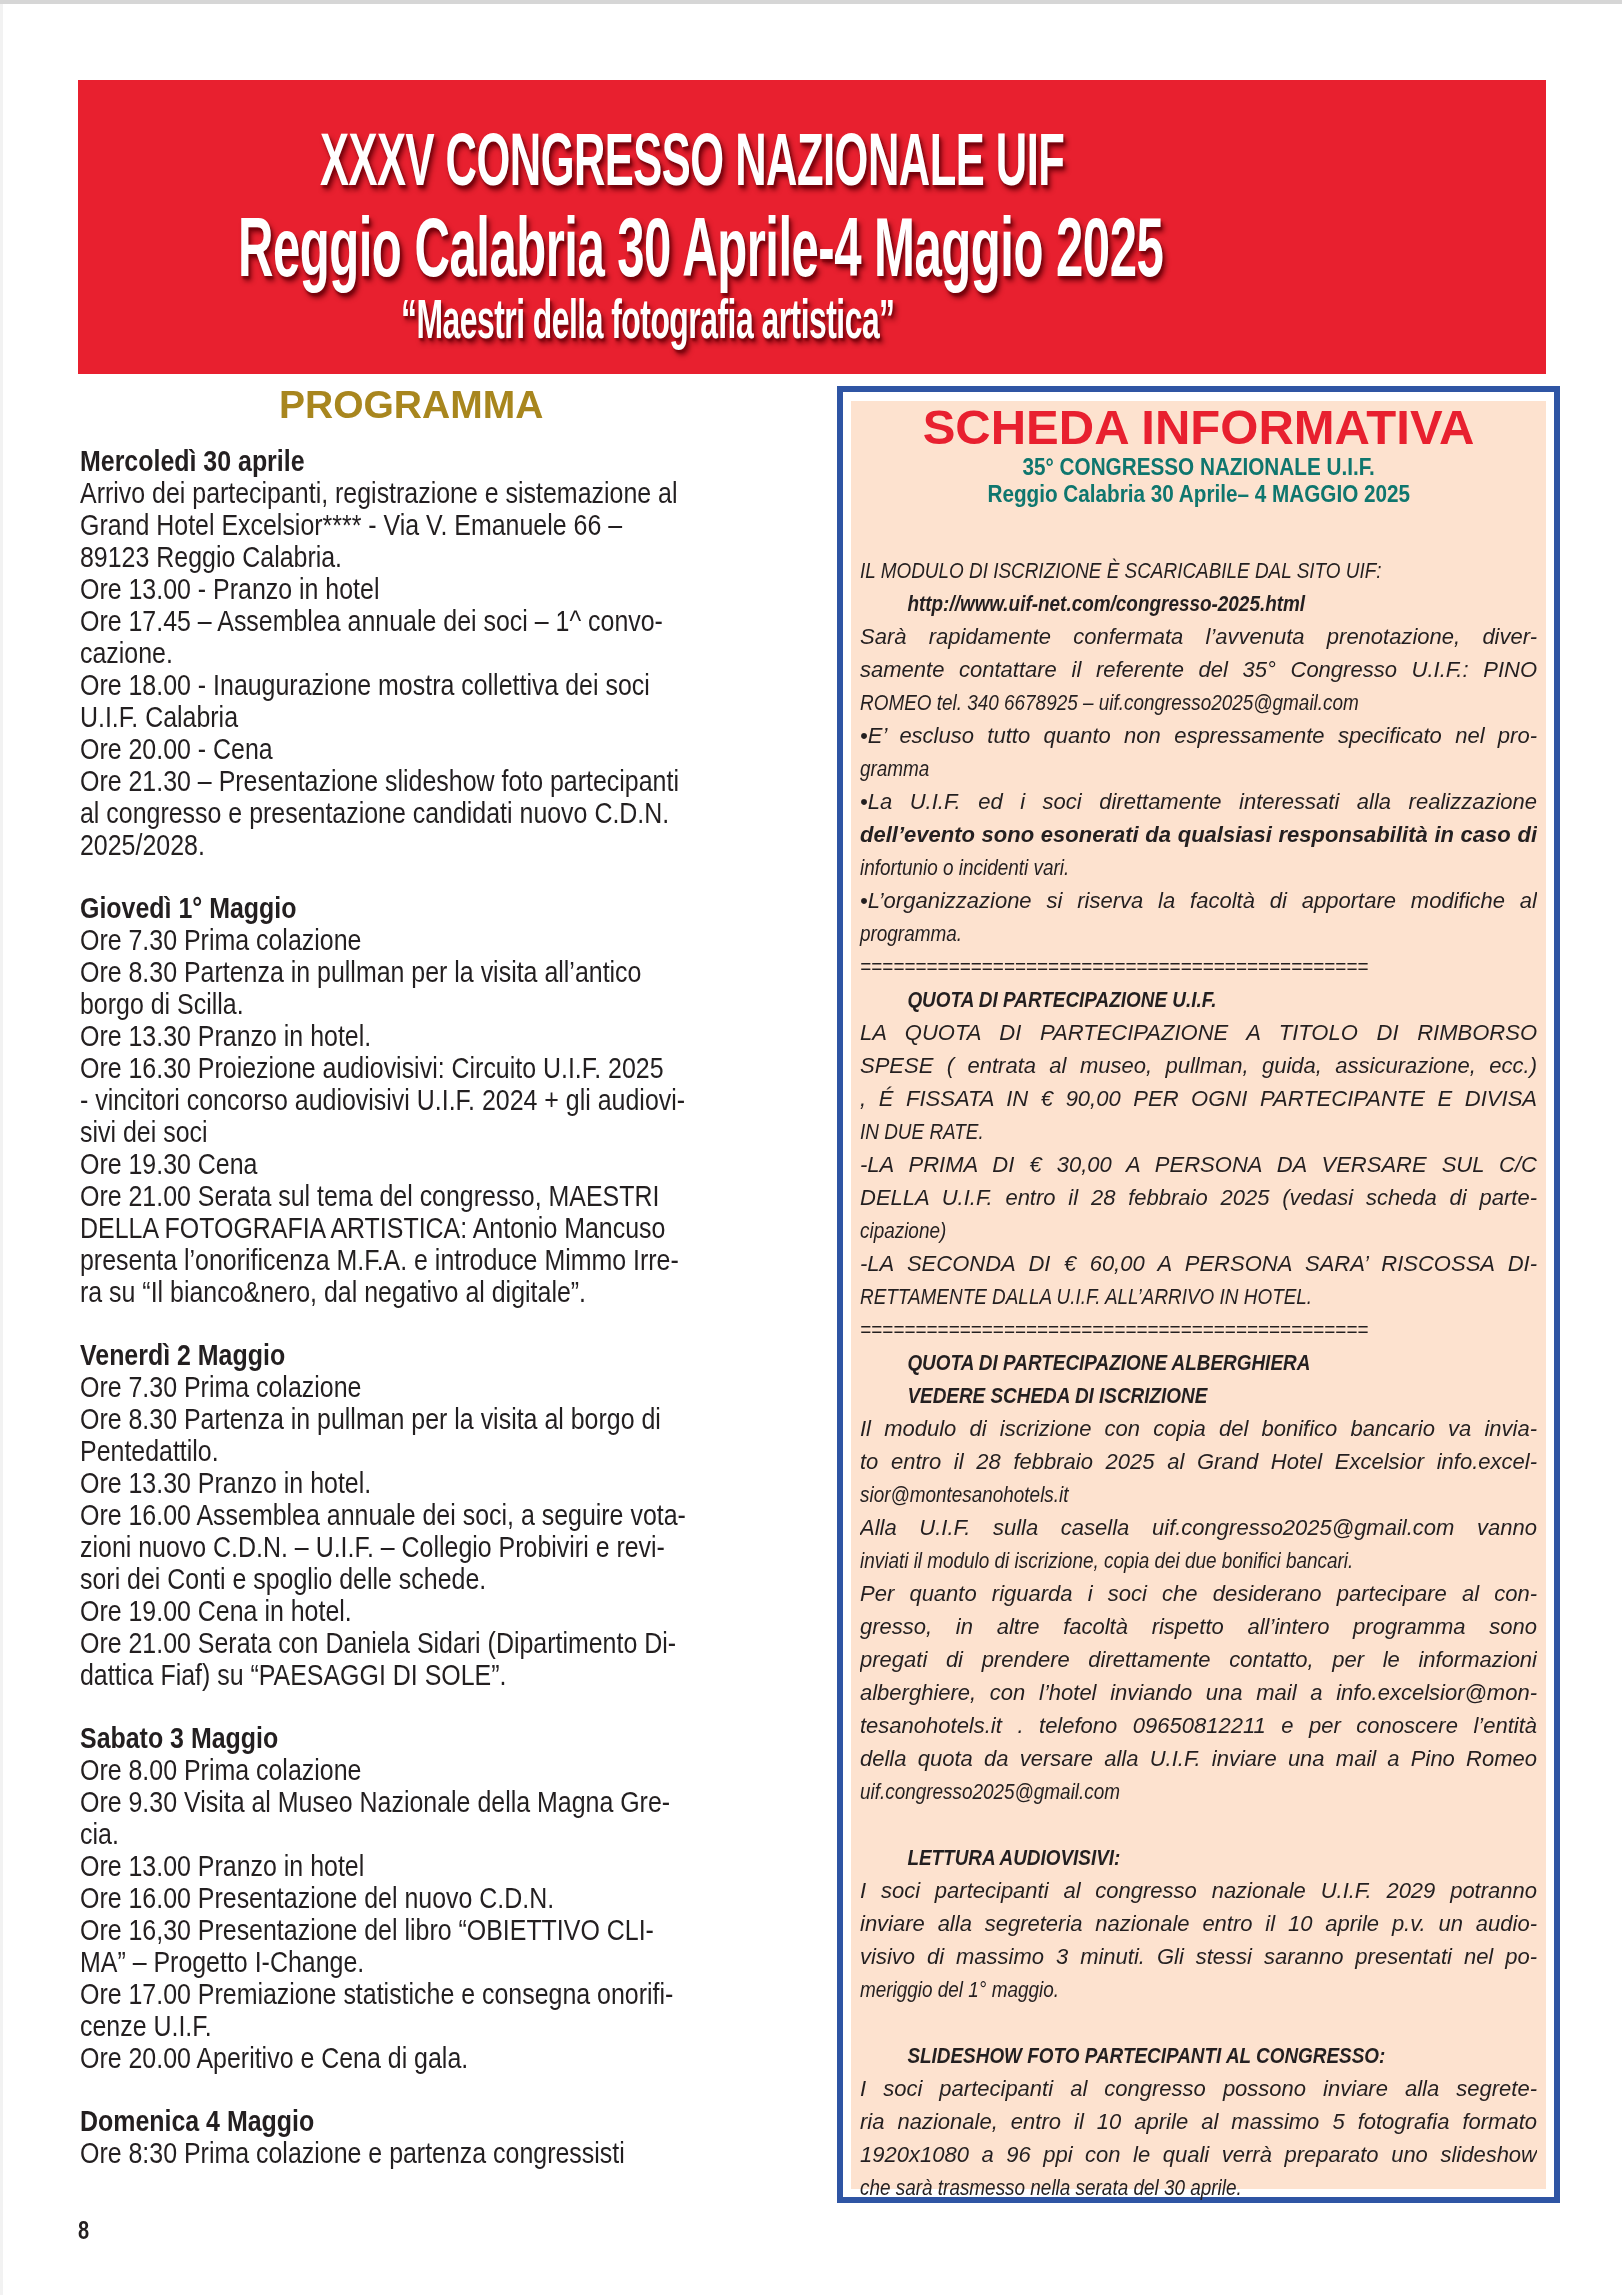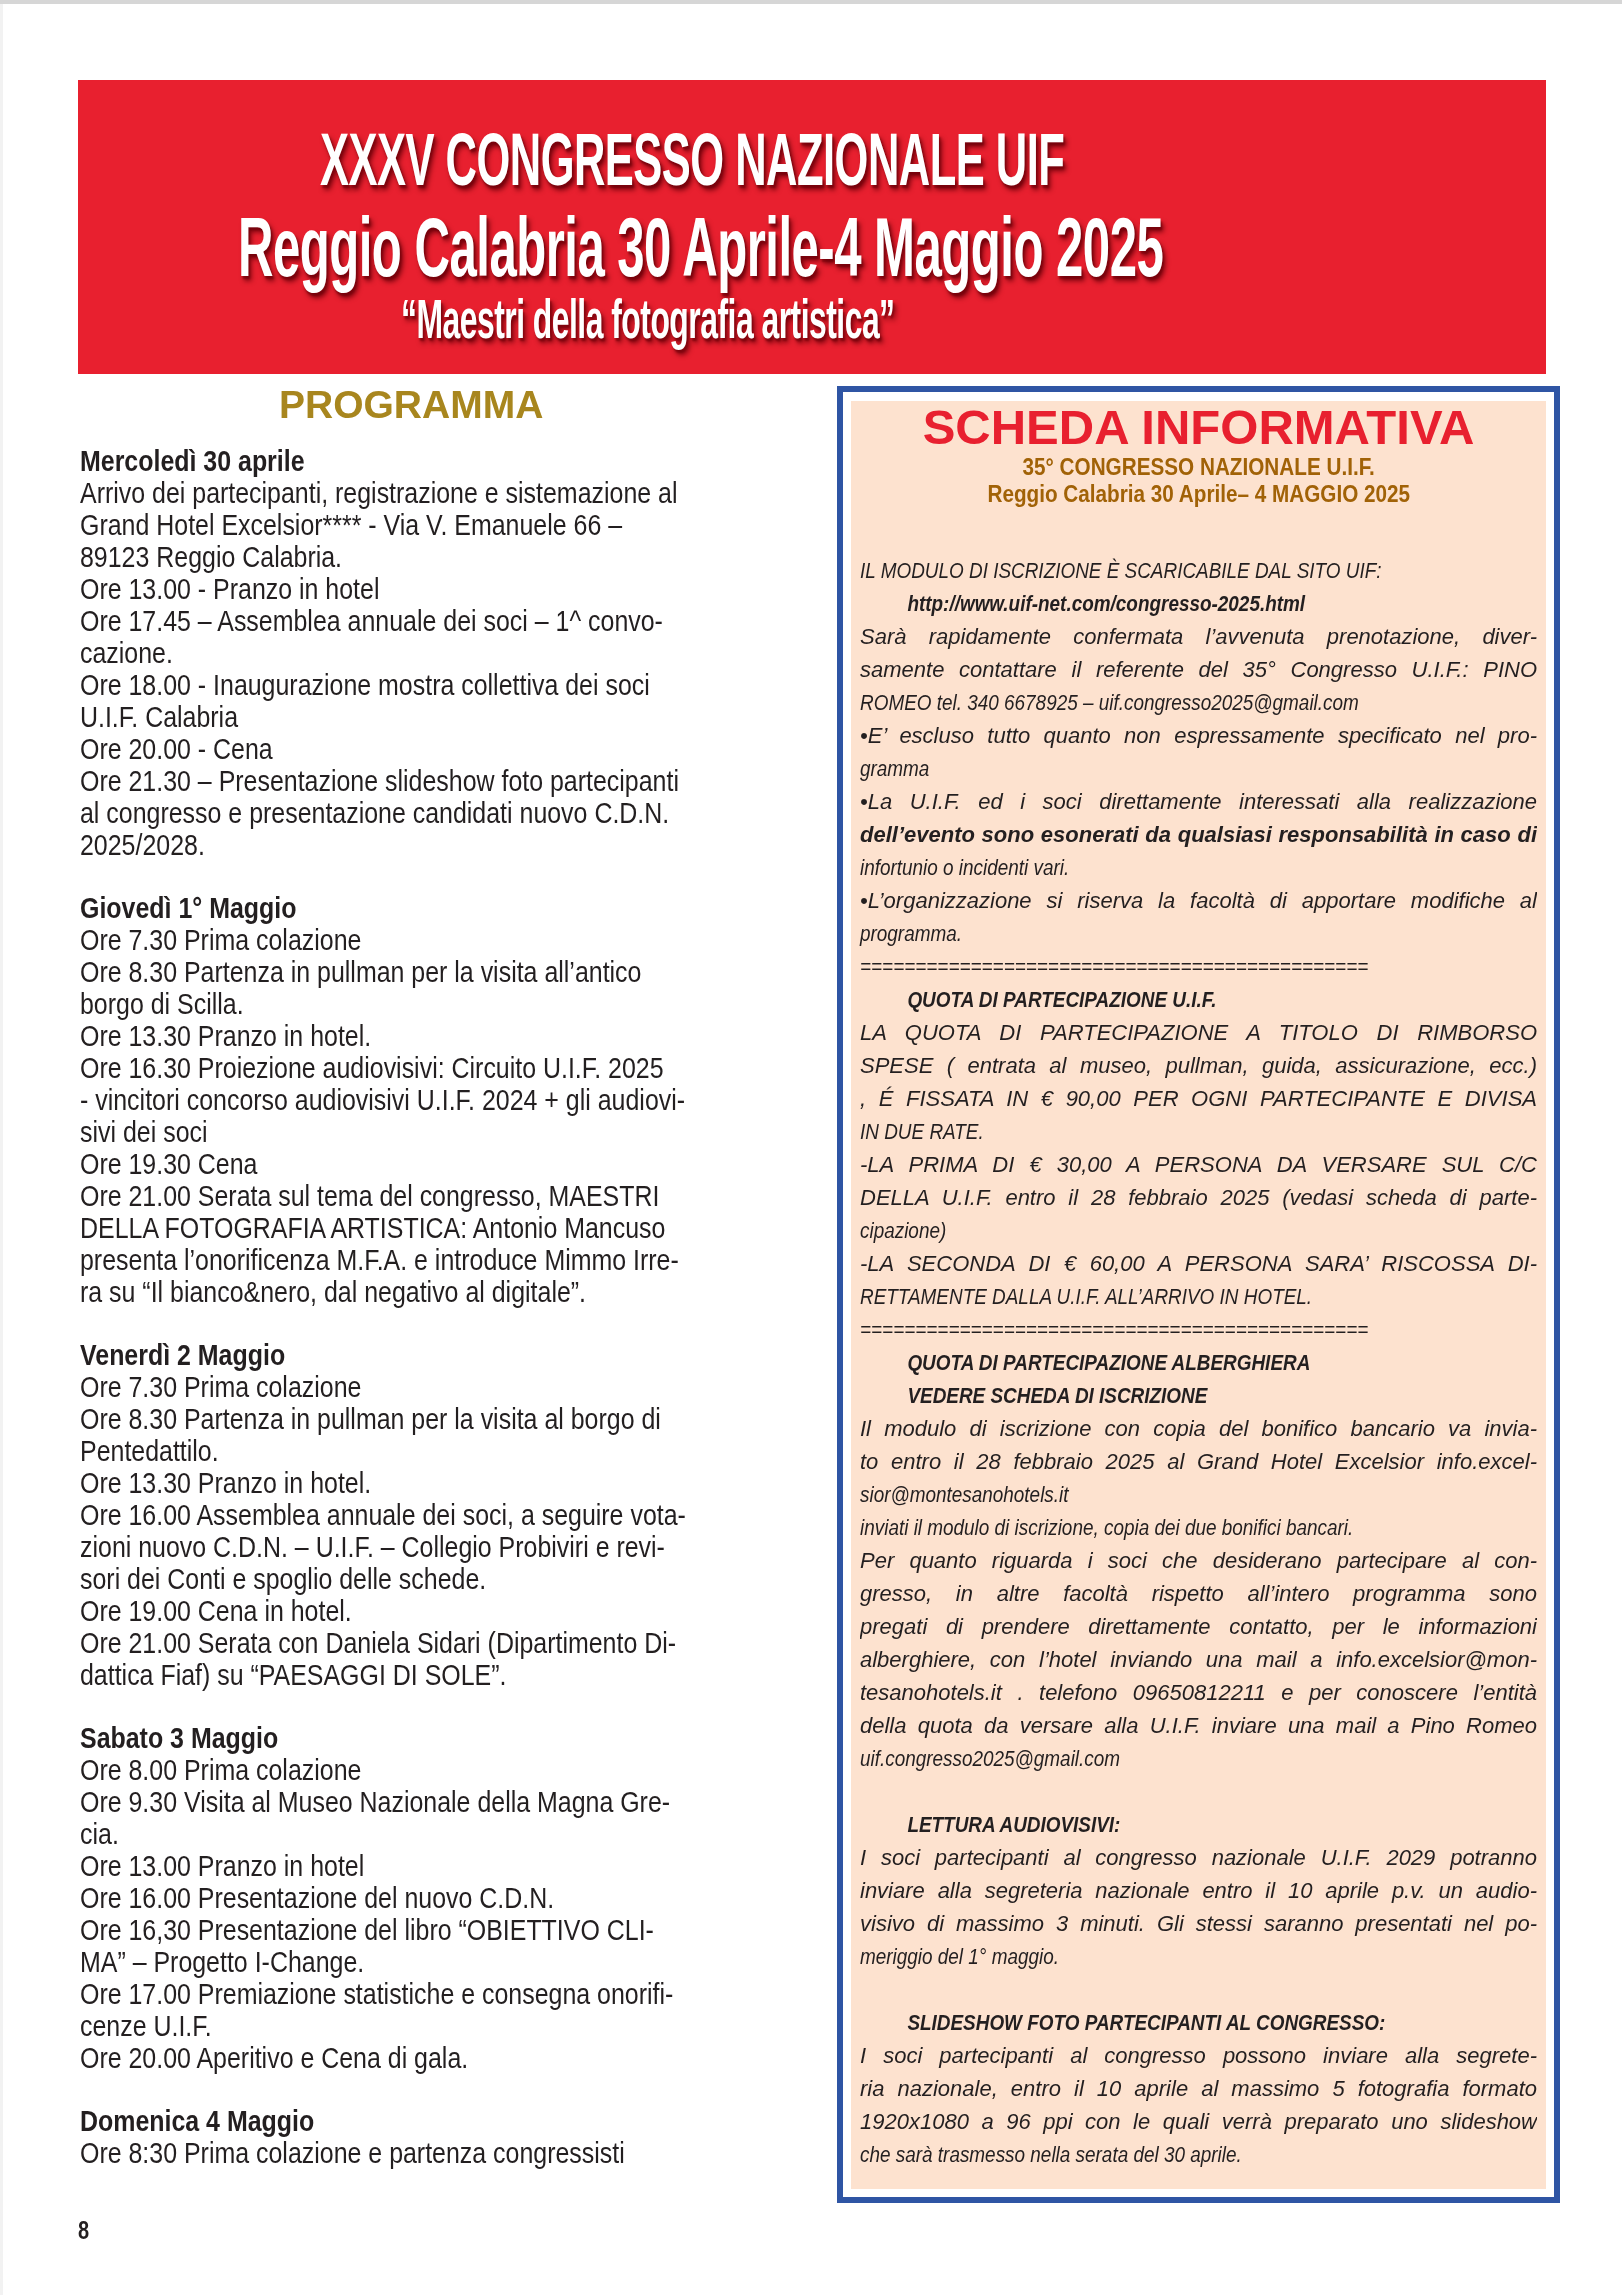--- a/index.html
+++ b/index.html
@@ -26,21 +26,21 @@
                transform: scaleX(0.86); transform-origin: 0 0; display: block; }
   .line { font-size: 29px; line-height: 32px; white-space: nowrap; display: block;
           transform: scaleX(0.86); transform-origin: 0 0; }
 
   
   .infobox { position: absolute; left: 821px; top: 386px; width: 711px; height: 1805px;
              border: 6.2px solid #2F55A4; background: #ffffff; margin-left: 16px; }
   .infobox-inner { position: absolute; left: 8px; top: 9px; right: 8px; bottom: 8px; background: #FDE2CF; }
   .ib-title { position: absolute; left: 0; right: 0; top: 0px; text-align: center; color: #E8202F;
               font-weight: bold; font-size: 49px; line-height: 53px; }
-  .ib-sub { position: absolute; left: 0; right: 0; text-align: center; color: #a16207; font-weight: bold;
+  .ib-sub { position: absolute; left: 0; right: 0; text-align: center; color: #0f766e; font-weight: bold;
             font-size: 23px; line-height: 27px; white-space: nowrap; }
   .ib-sub span { display: inline-block; transform: scaleX(0.9); }
   .ib-body { position: absolute; left: 9px; right: 9px; top: 153px; }
   .ib-line { font-size: 22px; line-height: 33px; font-style: italic; white-space: nowrap; display: block;
              color: #231f20; text-align-last: justify; text-align: justify; }
   .ib-line.nj { text-align-last: left; }
   .ib-line.c { text-align: center; text-align-last: center; }
   .ib-line.b { font-weight: bold; }
   .ib-line.blank { height: 33px; }
   .ib-line.sep { letter-spacing: 0px; overflow: hidden; }
@@ -154,20 +154,21 @@
         <span class="ib-line " style="display: block; text-align: justify; text-align-last: justify; width: 677px; transform: scaleX(1); transform-origin: 0px 0px; white-space: normal; height: 33px; overflow: hidden;">DELLA U.I.F. entro il 28 febbraio 2025 (vedasi scheda di parte-</span>
         <span class="ib-line nj" style="display: block; text-align: left; text-align-last: left; width: 787px; transform: scaleX(0.86); transform-origin: 0px 0px;">cipazione)</span>
         <span class="ib-line " style="display: block; text-align: justify; text-align-last: justify; width: 677px; transform: scaleX(1); transform-origin: 0px 0px; white-space: normal; height: 33px; overflow: hidden;">-LA SECONDA DI € 60,00 A PERSONA SARA’ RISCOSSA DI-</span>
         <span class="ib-line nj" style="display: block; text-align: left; text-align-last: left; width: 787px; transform: scaleX(0.86); transform-origin: 0px 0px;">RETTAMENTE DALLA U.I.F. ALL’ARRIVO IN HOTEL.</span>
         <span class="ib-line sep nj" style="display: block; text-align: left; text-align-last: left; width: 787px; transform: scaleX(0.86); transform-origin: 0px 0px;">==============================================</span>
         <span class="ib-line c b" style="display: block; text-align: center; text-align-last: left; transform: scaleX(0.86); transform-origin: 50% 0px;">QUOTA DI PARTECIPAZIONE ALBERGHIERA</span>
         <span class="ib-line c b" style="display: block; text-align: center; text-align-last: left; transform: scaleX(0.86); transform-origin: 50% 0px;">VEDERE SCHEDA DI ISCRIZIONE</span>
         <span class="ib-line " style="display: block; text-align: justify; text-align-last: justify; width: 677px; transform: scaleX(1); transform-origin: 0px 0px; white-space: normal; height: 33px; overflow: hidden;">Il modulo di iscrizione con copia del bonifico bancario va invia-</span>
         <span class="ib-line " style="display: block; text-align: justify; text-align-last: justify; width: 677px; transform: scaleX(1); transform-origin: 0px 0px; white-space: normal; height: 33px; overflow: hidden;">to entro il 28 febbraio 2025 al Grand Hotel Excelsior info.excel-</span>
         <span class="ib-line nj" style="display: block; text-align: left; text-align-last: left; width: 787px; transform: scaleX(0.86); transform-origin: 0px 0px;">sior@montesanohotels.it</span>
+        <span class="ib-line " style="display: block; text-align: justify; text-align-last: justify; width: 677px; transform: scaleX(1); transform-origin: 0px 0px; white-space: normal; height: 33px; overflow: hidden;">Alla U.I.F. sulla casella uif.congresso2025@gmail.com vanno</span>
         <span class="ib-line nj" style="display: block; text-align: left; text-align-last: left; width: 787px; transform: scaleX(0.86); transform-origin: 0px 0px;">inviati il modulo di iscrizione, copia dei due bonifici bancari.</span>
         <span class="ib-line " style="display: block; text-align: justify; text-align-last: justify; width: 677px; transform: scaleX(1); transform-origin: 0px 0px; white-space: normal; height: 33px; overflow: hidden;">Per quanto riguarda i soci che desiderano partecipare al con-</span>
         <span class="ib-line " style="display: block; text-align: justify; text-align-last: justify; width: 677px; transform: scaleX(1); transform-origin: 0px 0px; white-space: normal; height: 33px; overflow: hidden;">gresso, in altre facoltà rispetto all’intero programma sono</span>
         <span class="ib-line " style="display: block; text-align: justify; text-align-last: justify; width: 677px; transform: scaleX(1); transform-origin: 0px 0px; white-space: normal; height: 33px; overflow: hidden;">pregati di prendere direttamente contatto, per le informazioni</span>
         <span class="ib-line " style="display: block; text-align: justify; text-align-last: justify; width: 677px; transform: scaleX(1); transform-origin: 0px 0px; white-space: normal; height: 33px; overflow: hidden;">alberghiere, con l’hotel inviando una mail a info.excelsior@mon-</span>
         <span class="ib-line " style="display: block; text-align: justify; text-align-last: justify; width: 677px; transform: scaleX(1); transform-origin: 0px 0px; white-space: normal; height: 33px; overflow: hidden;">tesanohotels.it . telefono 09650812211 e per conoscere l’entità</span>
         <span class="ib-line " style="display: block; text-align: justify; text-align-last: justify; width: 677px; transform: scaleX(1); transform-origin: 0px 0px; white-space: normal; height: 33px; overflow: hidden;">della quota da versare alla U.I.F. inviare una mail a Pino Romeo</span>
         <span class="ib-line nj" style="display: block; text-align: left; text-align-last: left; width: 787px; transform: scaleX(0.86); transform-origin: 0px 0px;">uif.congresso2025@gmail.com</span>
         <span class="ib-line blank"></span>
         <span class="ib-line c b" style="display: block; text-align: center; text-align-last: left; transform: scaleX(0.86); transform-origin: 50% 0px;">LETTURA AUDIOVISIVI:</span>

